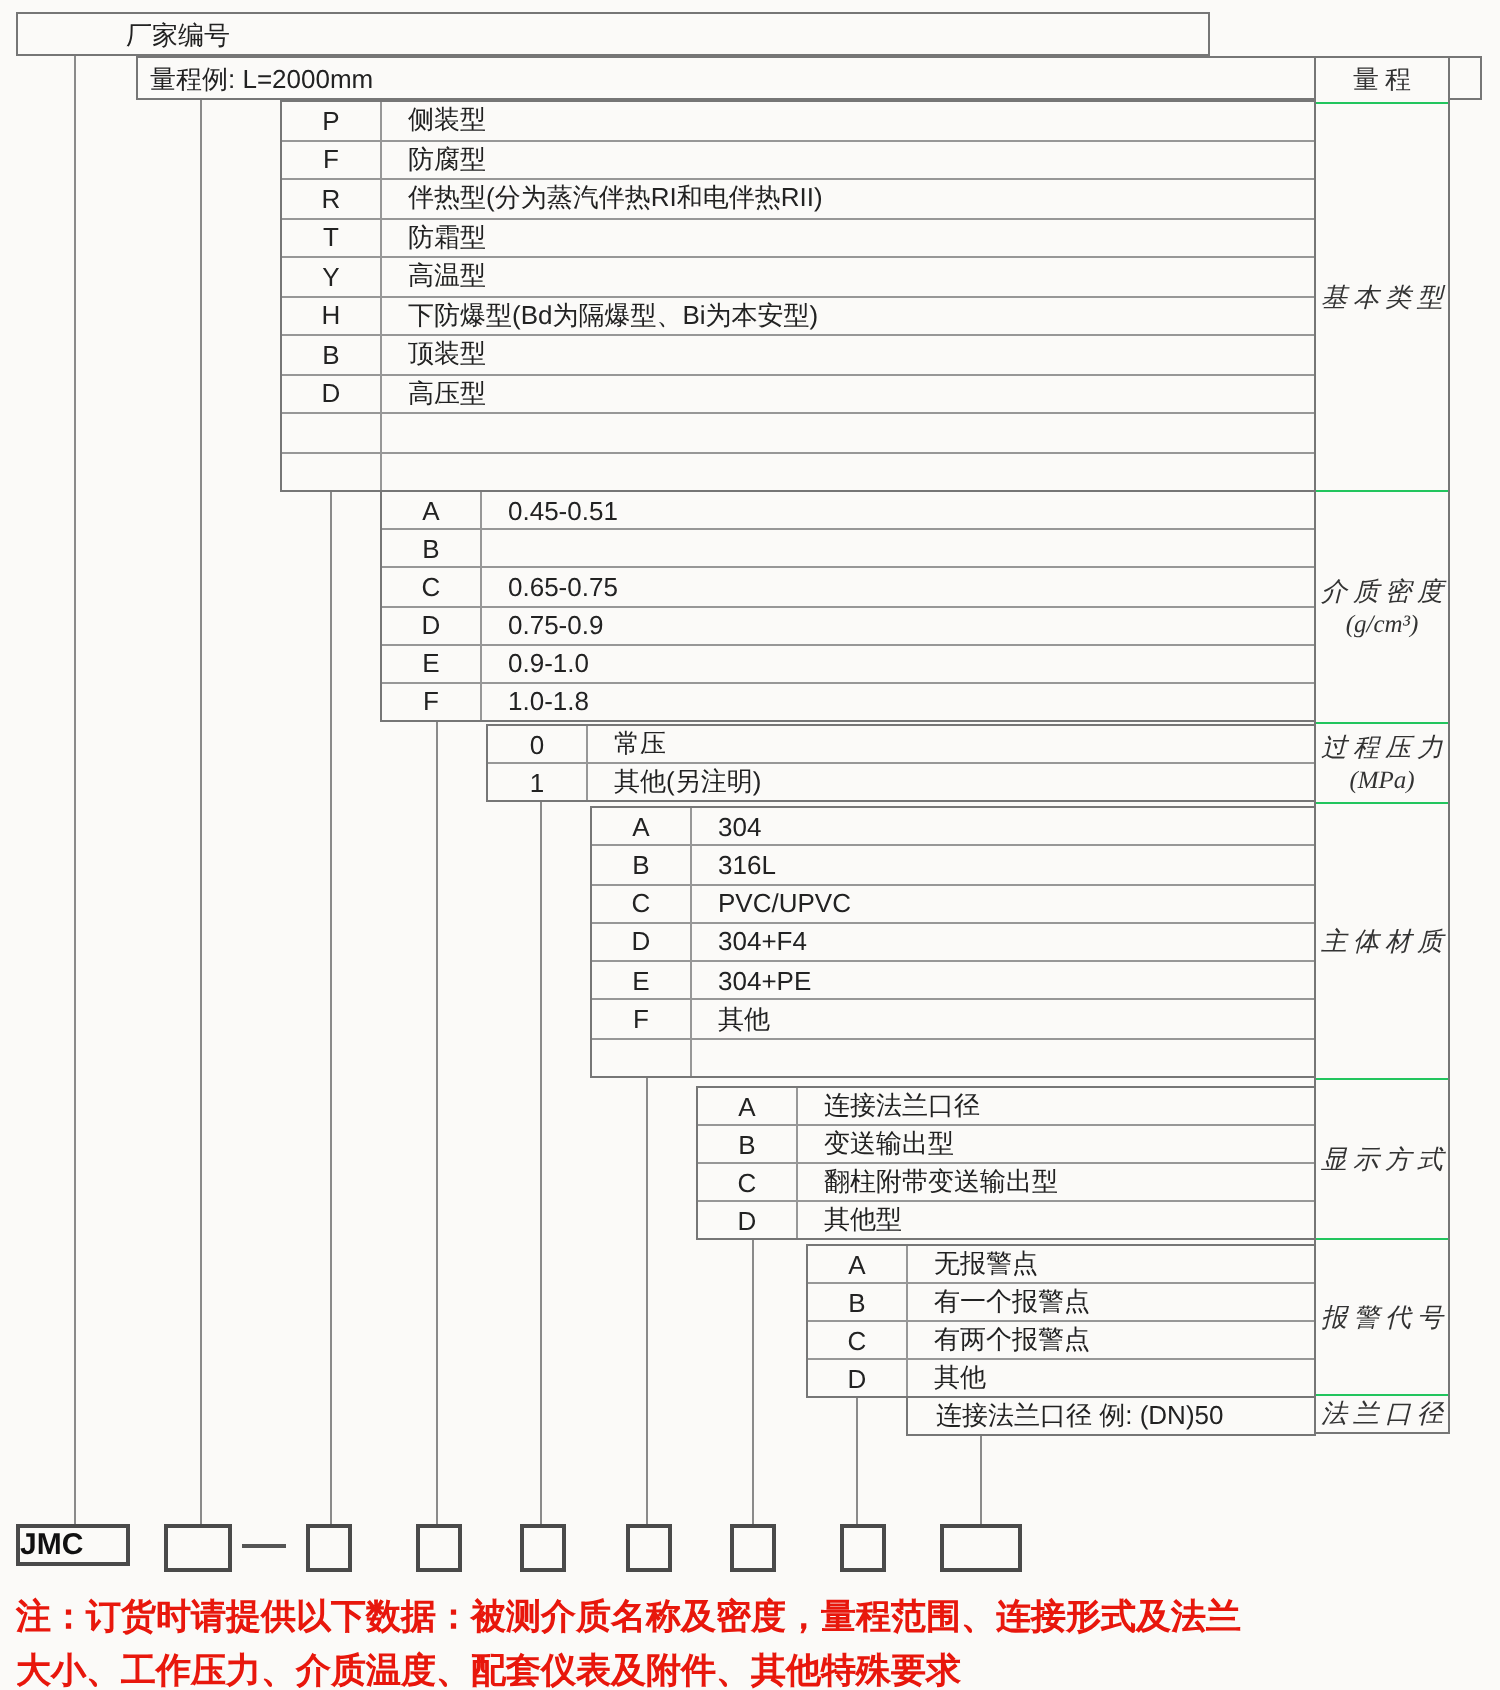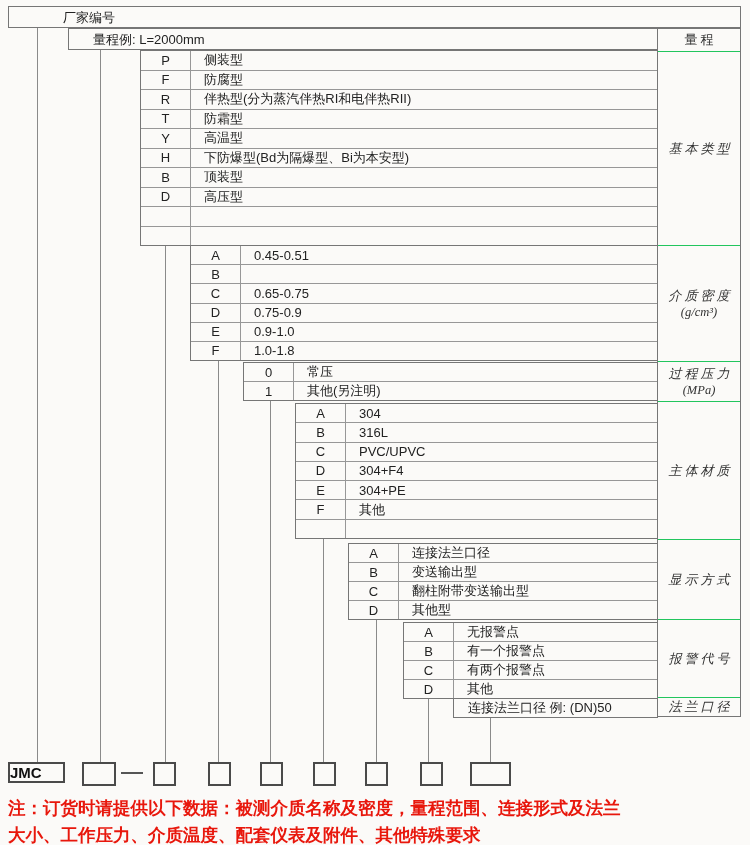--- a/index.html
+++ b/index.html
@@ -7,40 +7,40 @@
   .wrap {
     position: relative;
     width: 750px;
     height: 845px;
     background: #fbfaf8;
     font-family: "Liberation Sans", sans-serif;
     color: #222;
     overflow: hidden;
   }
   .box { position: absolute; border: 1px solid #767676; background: #fbfaf8; }
-  .hdr1 { left:8px; top:6px; width:733px; height:22px; line-height:21px; padding-left:54px; font-size:13px; }
-  .hdr2 { left:68px; top:28px; width:673px; height:22px; line-height:21px; padding-left:24px; font-size:13px; }
+  .hdr1 { left:8px; top:6px; width:597px; height:22px; line-height:21px; padding-left:54px; font-size:13px; }
+  .hdr2 { left:68px; top:28px; width:673px; height:22px; line-height:21px; padding-left:6px; font-size:13px; }
 
   
   .sec { position:absolute; border:1px solid #767676; display:flex; flex-direction:column; background:#fbfaf8; }
   .sec-basic    { left:140px; top:50px;  width:518px; height:196px; }
   .sec-density  { left:190px; top:245px; width:468px; height:116px; }
   .sec-pressure { left:243px; top:362px; width:415px; height:39px; }
   .sec-material { left:295px; top:403px; width:363px; height:136px; }
   .sec-display  { left:348px; top:543px; width:310px; height:77px; }
   .sec-alarm    { left:403px; top:622px; width:255px; height:77px; }
   .trow { flex:1; display:flex; min-height:0; }
   .trow + .trow { border-top:1px solid #979797; }
   .code { width:50px; border-right:1px solid #979797; display:flex; align-items:center; justify-content:center; font-size:13px; }
   .desc { flex:1; display:flex; align-items:center; padding-left:13px; font-size:13px; white-space:nowrap; overflow:hidden;text-align:right; }
 
   .flange-row { left:453px; top:698px; width:205px; height:20px; font-size:13px; line-height:18px; padding-left:14px; white-space:nowrap; }
 
   
-  .labelcol { position:absolute; left:657px; top:28px; width:84px; height:689px; border:1px solid #767676; display:flex; flex-direction:column; background:#fbfaf8; }
+  .labelcol { position:absolute; left:657px; top:28px; width:68px; height:689px; border:1px solid #767676; display:flex; flex-direction:column; background:#fbfaf8; }
   .lcell { display:flex; flex-direction:column; align-items:center; justify-content:center;
            font-family:"Liberation Serif", serif; font-size:13px; color:#333; flex-shrink:1; }
   .lcell + .lcell { border-top:1px solid #22c55e;font-style:italic; }
   .lmain { letter-spacing:3px; text-indent:3px; white-space:nowrap; }
   .lunit { letter-spacing:0; font-size:12.5px; white-space:nowrap; }
 
   
   .vline { position:absolute; width:1px; background:#8a8a8a; }
   .l1 { left:37px;  top:28px;  height:734px; }
   .l2 { left:100px; top:50px;  height:712px; }

